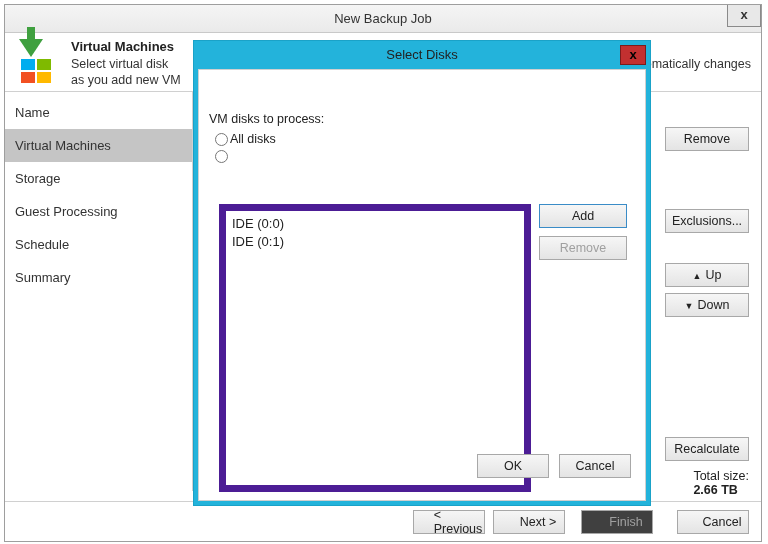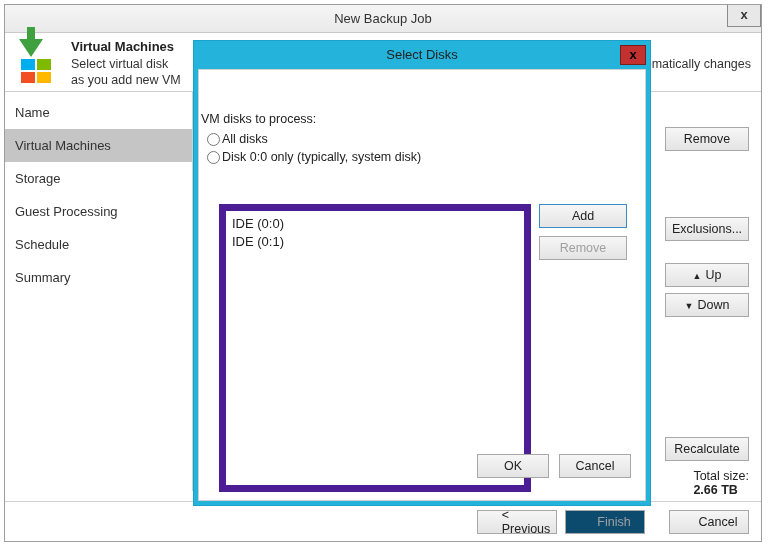--- a/index.html
+++ b/index.html
@@ -15,40 +15,40 @@
   .vm-icon .q { position:absolute; width:14px; height:11px; }
   .q1{left:0;top:0;background:#00adef;} .q2{left:16px;top:0;background:#7fba00;} .q3{left:0;top:13px;background:#f25022;} .q4{left:16px;top:13px;background:#ffb900;}
   .header-text h3 { margin: 0; font-size: 13px; font-weight: bold; color: #222; }
   .header-text p { margin: 2px 0 0 0; font-size: 12.5px; color: #333; line-height: 1.3; }
   .body-area { display: flex; height: calc(100% - 28px - 68px - 40px); border-top: 1px solid #d0d0d0; }
   .sidebar { width: 188px; border-right: 1px solid #d0d0d0; padding-top: 4px; }
   .sidebar .nav-item { padding: 9px 10px; font-size: 13px; color: #333; }
   .sidebar .nav-item.selected { background: #c5c5c5; }
   .main-pane { flex: 1; position: relative; }
   .right-buttons { position: absolute; right: 12px; top: 120px; width: 84px; display:flex; flex-direction:column; gap:6px; }
-  .right-buttons.group2 { top: 204px; margin-top: 8px; }
+  .right-buttons.group2 { top: 204px; }
   .right-buttons.group3 { top: 258px; }
   .right-buttons.group4 { top: 434px; }
   .btn { height: 24px; font-size: 12.5px; background: linear-gradient(#f6f6f6,#e4e4e4); border: 1px solid #a8a8a8; color:#222; display:flex; align-items:center; justify-content:center; gap:4px; padding:0 6px; }
   .btn.wide { width: 84px; }
   .arrow-up::before { content:"\25B2"; font-size:9px; } .arrow-down::before { content:"\25BC"; font-size:9px; }
   .totals { position:absolute; right:12px; top:464px; font-size:12.5px; color:#222; }
   .totals .val { font-weight: bold; }
   .wizard-footer { position:absolute; left:0; bottom:0; width:100%; height:40px; display:flex; align-items:center; justify-content:flex-end; gap:8px; padding-right:12px; border-top:1px solid #d0d0d0; background:#fff;}
-  .wizard-footer .btn { width:80px;padding-left:24px; }
-  .wizard-footer .btn.disabled { color:#a0a0a0; background:#0c4a6e; }
+  .wizard-footer .btn { width:72px;padding-left:24px; }
+  .wizard-footer .btn.disabled { color:#a0a0a0; background:#404040;margin-left:8px; }
   .wizard-footer .spacer { width:8px; }
 
   
   .overlay { position:absolute; left:0; top:0; width:100%; height:100%; pointer-events:none;border-radius:13px; }
   .dialog { position:absolute; left:193px; top:40px; width:458px; height:466px; background:#fff; border:1px solid #1aa2c8; box-shadow:0 0 0 4px #23b3db inset; }
   .dialog-frame { position:absolute; inset:4px; background:#fff; border:1px solid #d0d0d0; }
   .dialog-titlebar { position:absolute; left:0; top:0; width:100%; height:28px; background:#23b3db; color:#222; text-align:center; line-height:28px; font-size:13px; }
   .dialog-close { position:absolute; right:4px; top:4px; width:26px; height:20px; background:#c23030; border:1px solid #7a1c1c; color:#000; text-align:center; line-height:18px; font-size:13px; font-weight:bold; }
-  .dialog-body { position:absolute; left:0; top:28px; right:0; bottom:0; padding:12px 0; font-size:12.5px; color:#222; }
+  .dialog-body { position:absolute; left:0; top:28px; right:0; bottom:0; padding:12px 8px; font-size:12.5px; color:#222; }
   .radio-row { display:flex; align-items:center; gap:2px; margin:4px 0 4px 8px; }
   .radio-row input { margin:0; }
   .section-label { margin:2px 0 6px 2px; }
   .disk-list { position:absolute; left:20px; top:106px; width:312px; height:288px; border:7px solid #4c1d95; background:#fff; padding:4px 6px; font-size:13px; line-height:1.35; }
   .disk-buttons { position:absolute; left:340px; top:106px; width:88px; display:flex; flex-direction:column; gap:8px; }
   .disk-buttons .btn { width:88px; }
   .disk-buttons .btn.blue { border:1px solid #3a8cc7; }
   .disk-buttons .btn.disabled { color:#a0a0a0; }
   .dialog-footer { position:absolute; bottom:22px; right:14px; display:flex; gap:10px; }
   .dialog-footer .btn { width:72px; }
@@ -115,20 +115,21 @@
         <span>Down</span>
       </div>
   </div>
   <div class="totals">
     <div>Total size:</div>
     <div class="val">2.66 TB</div>
   </div>
 
   <div class="wizard-footer">
     <div class="btn">&lt; Previous</div>
+    <div class="btn">Next &gt;</div>
     <div class="btn disabled">Finish</div>
     <div class="spacer"></div>
     <div class="btn">Cancel</div>
   </div>
 </div>
 
 <div class="overlay">
   <div class="dialog">
     <div class="dialog-titlebar">
       <span>Select Disks</span>
@@ -138,21 +139,20 @@
     </div>
     <div class="dialog-frame" style="top:28px">
       <div class="dialog-body">
         <div class="section-label">VM disks to process:</div>
         <label class="radio-row">
           <input type="radio" name="diskmode" style="">
           <span>All disks</span>
         </label>
         <label class="radio-row">
           <input type="radio" name="diskmode" style="">
-          <span>Disk 0:0 only (typically, system disk)</span>
         </label>
 
         <div class="disk-list">
           <div>IDE (0:0)</div>
           <div>IDE (0:1)</div>
         </div>
         <div class="disk-buttons">
           <div class="btn blue">Add</div>
           <div class="btn disabled">Remove</div>
         </div>

